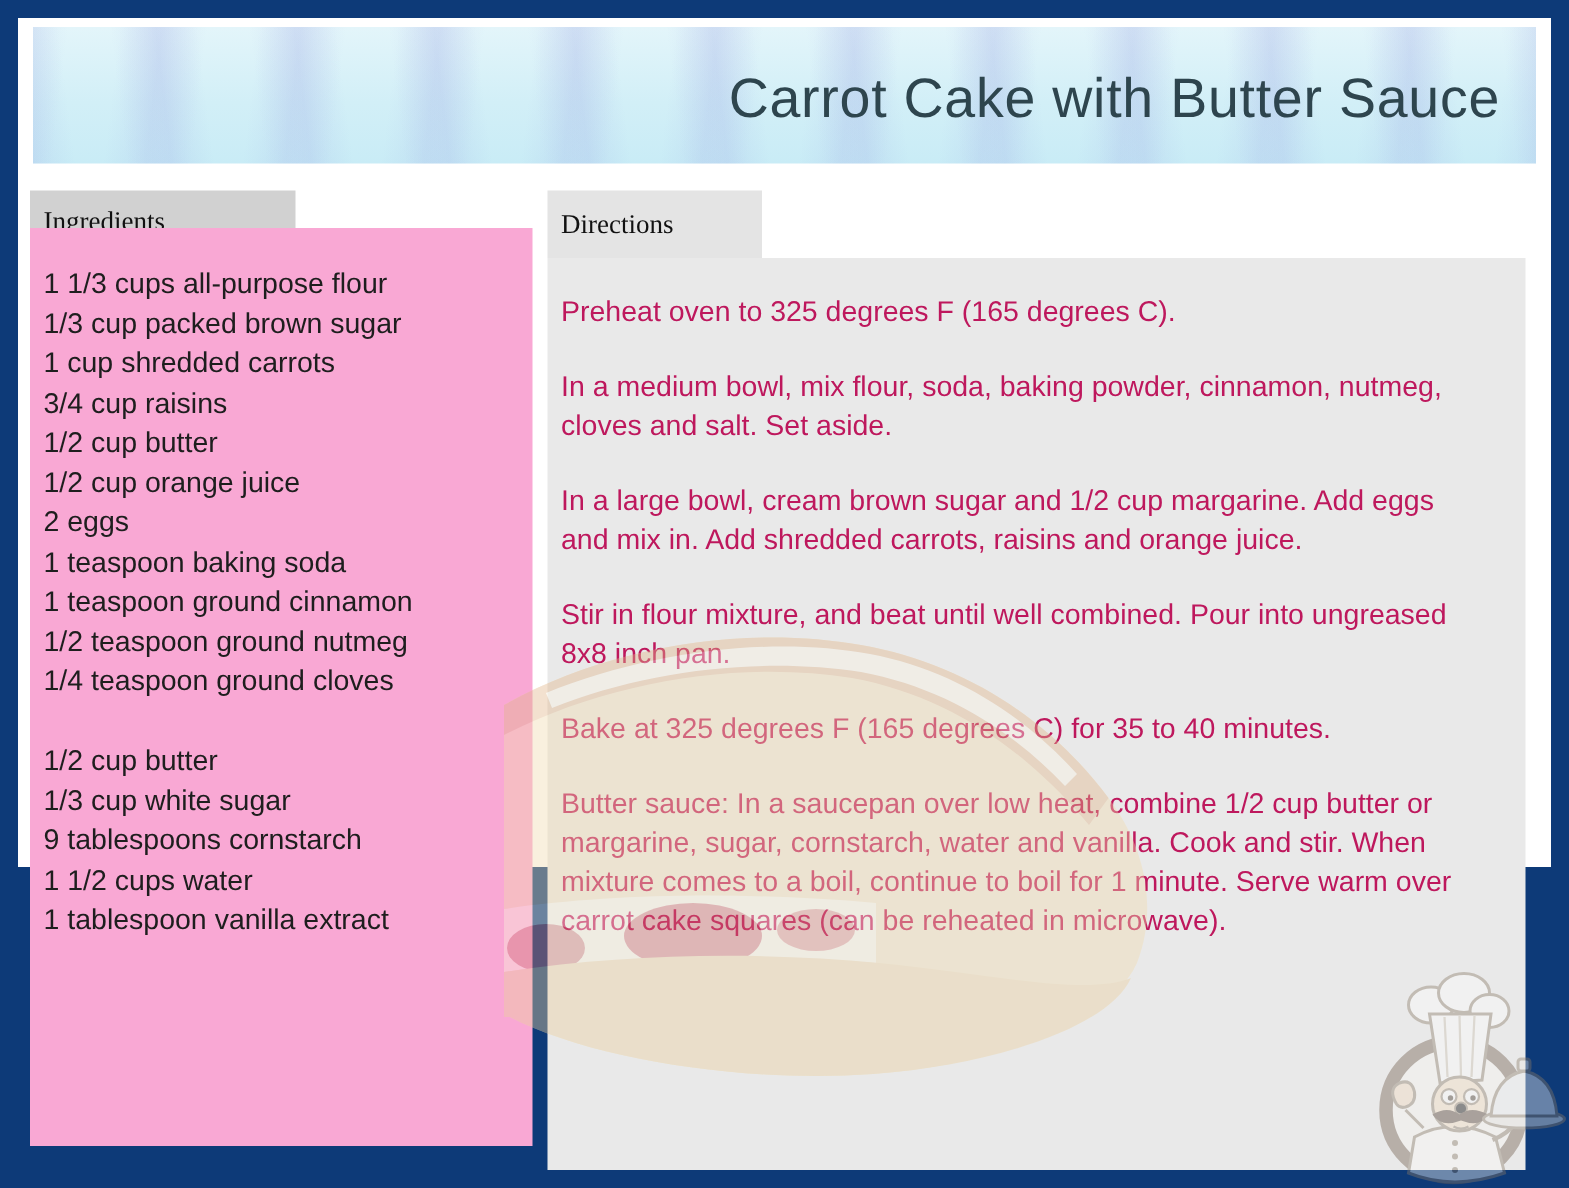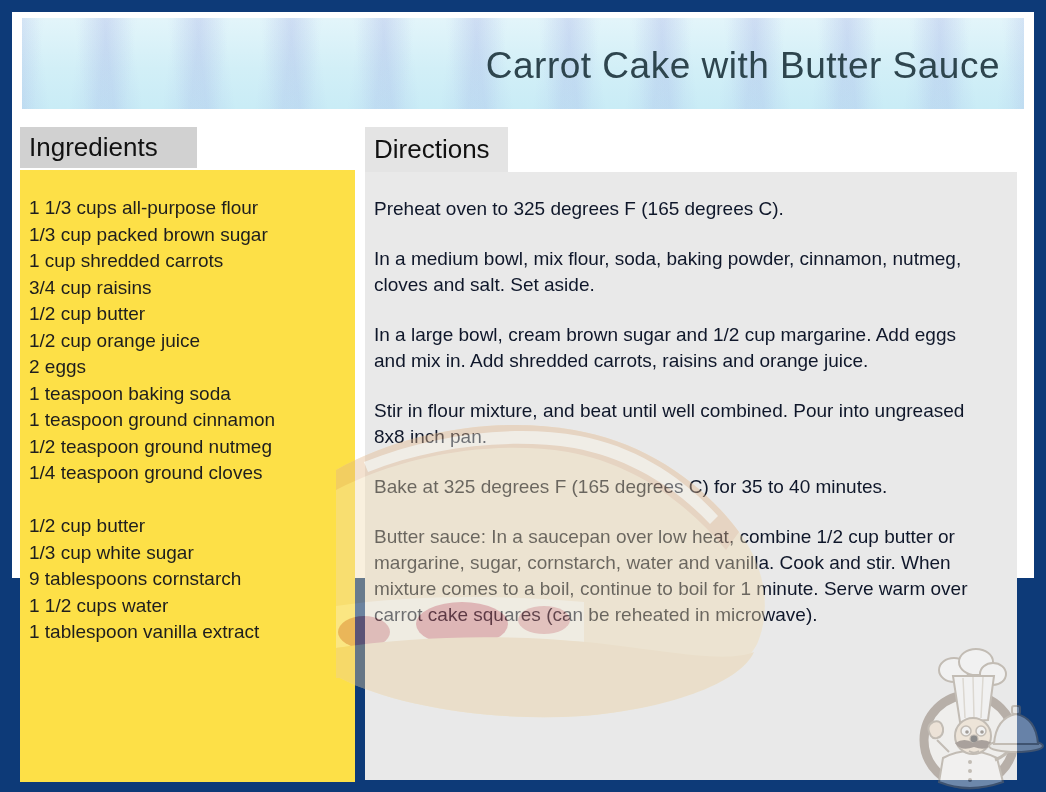--- a/index.html
+++ b/index.html
@@ -49,54 +49,55 @@
   
   .ing-heading-box {
     position: absolute;
     left: 8px; top: 115px;
     width: 177px; height: 41px;
     background: #d1d1d1;
     display: flex; align-items: center;
   }
   .ing-body-box {
     position: absolute;
-    left: 8px; top: 158px;
+    left: 8px; top: 140px;
     width: 335px; height: 612px;
-    background: #fde047;
+    background: #f9a8d4;
   }
   .dir-heading-box {
     position: absolute;
     left: 353px; top: 115px;
     width: 143px; height: 45px;
     background: #e4e4e4;
     display: flex; align-items: center; text-align: center;
   }
   .dir-body-box {
     position: absolute;
     left: 353px; top: 160px;
     width: 652px; height: 608px;
     background: #e9e9e9;
   }
   .col-heading {
-    font-size: 26px;
+    font-size: 18px;
     color: #111111;
     padding-left: 9px;
     white-space: nowrap;
+    font-family: Liberation Serif, serif;
   }
   .ing-list {
     padding: 25px 6px 0 9px;
     font-size: 19px;
     line-height: 26.5px;
     color: #1e1e1e;
   }
   .dir-paragraphs {
     padding: 24px 42px 0 9px;
     font-size: 19px;
     line-height: 26px;
-    color: #0f172a;
+    color: #be185d;
   }
   .dir-paragraphs .dir-paragraph { margin-bottom: 24px; }
 
   
   .cake-watermark {
     position: absolute;
     left: 322px; top: 398px;
     width: 448px; height: 322px;
     opacity: 0.40;
     pointer-events: none;

